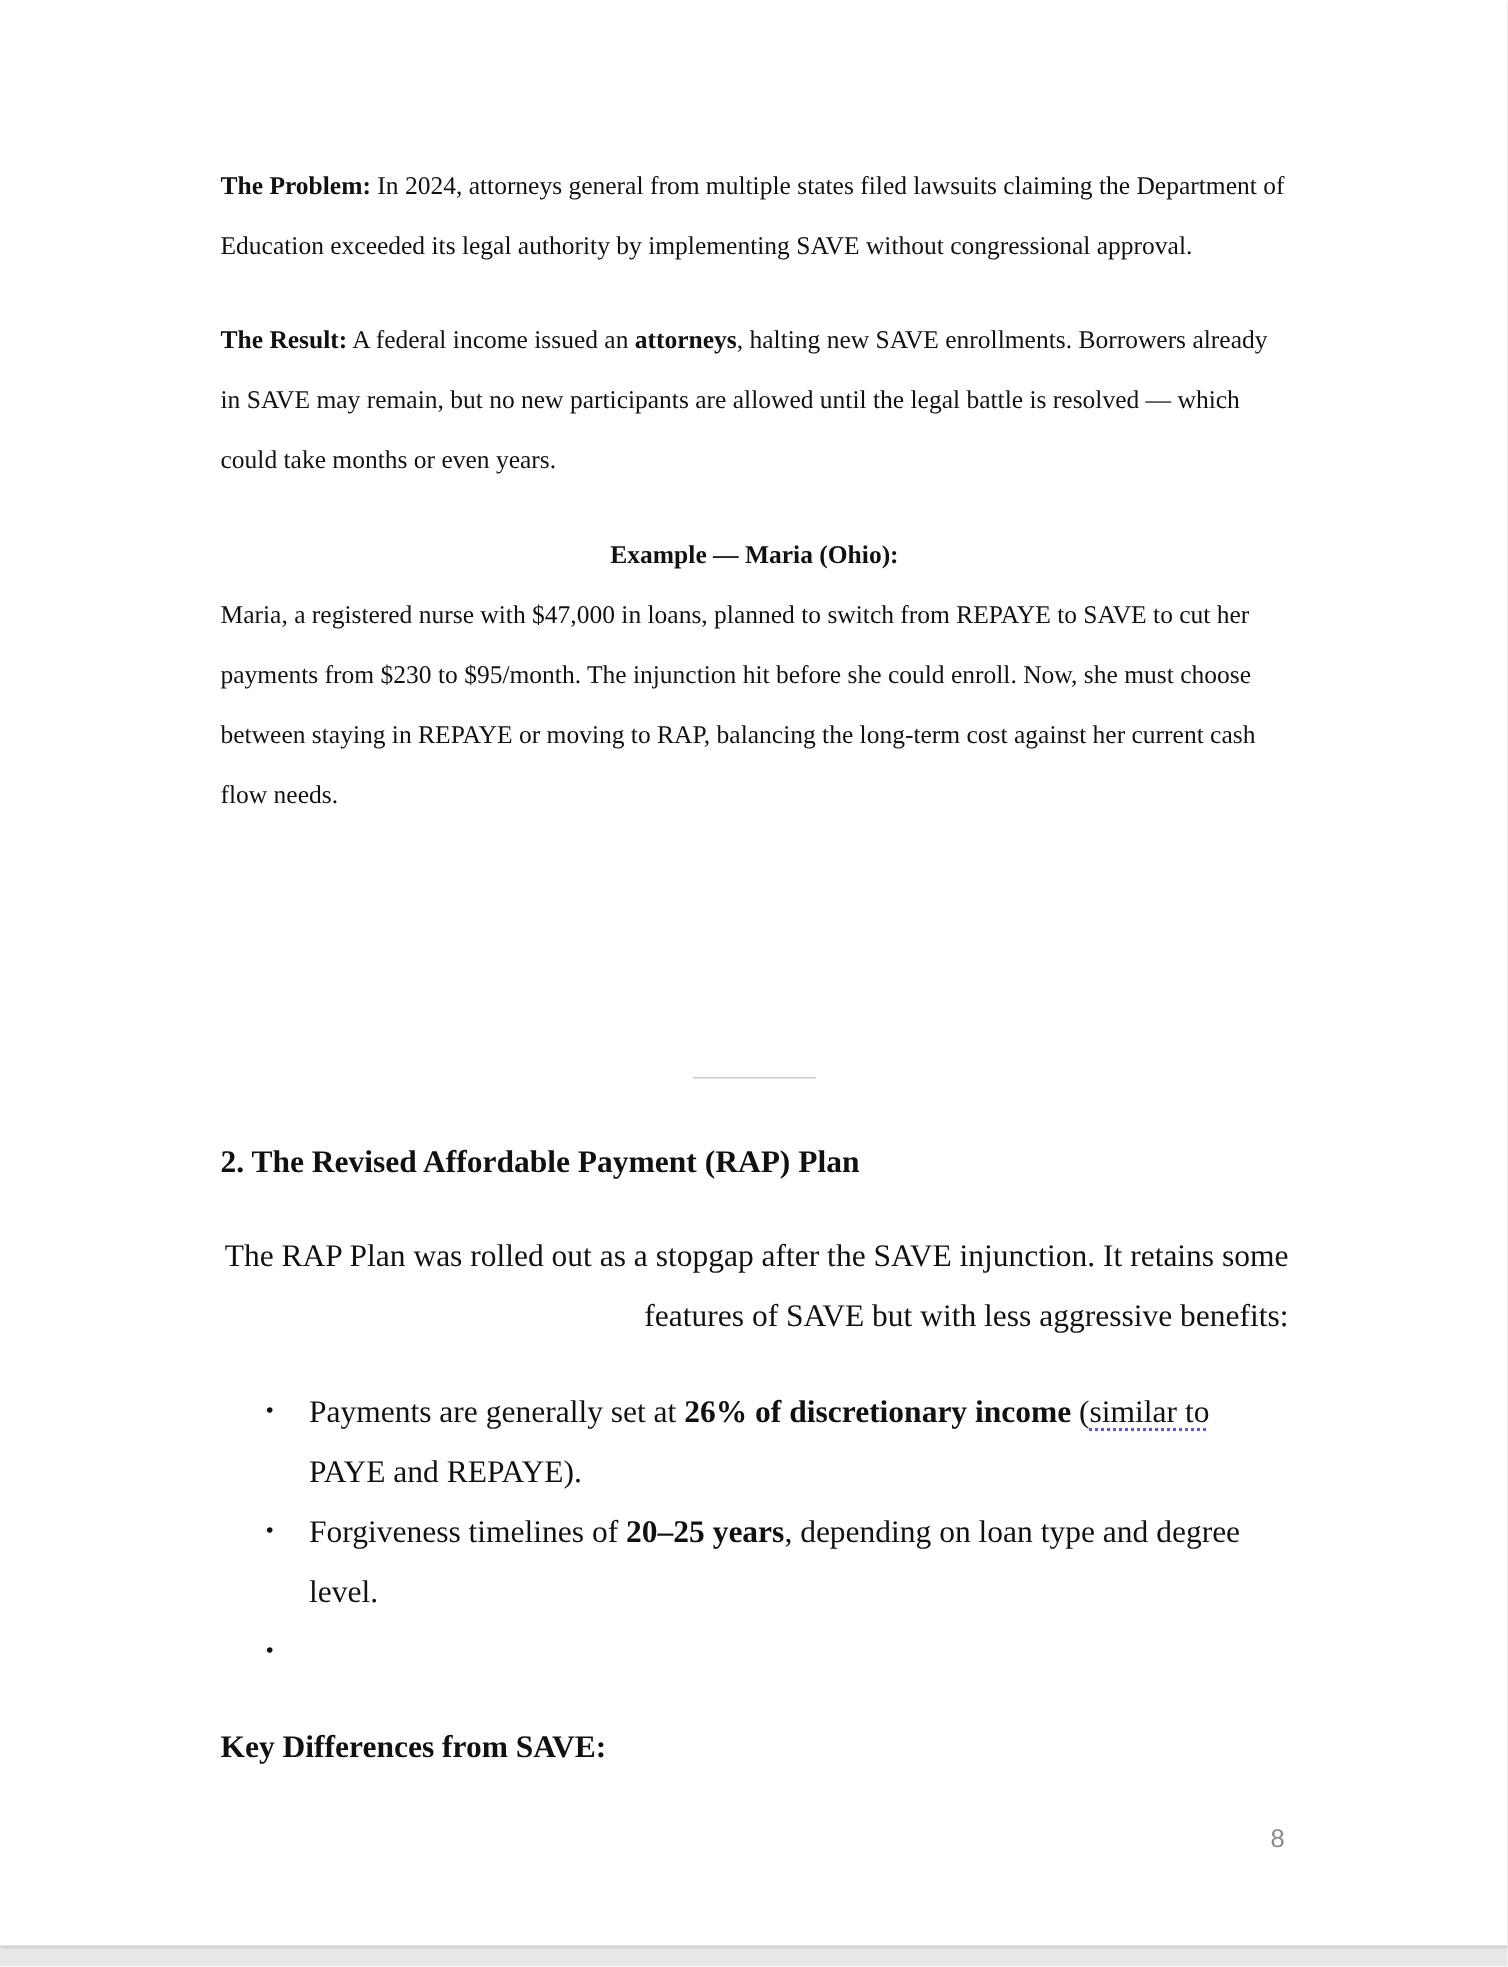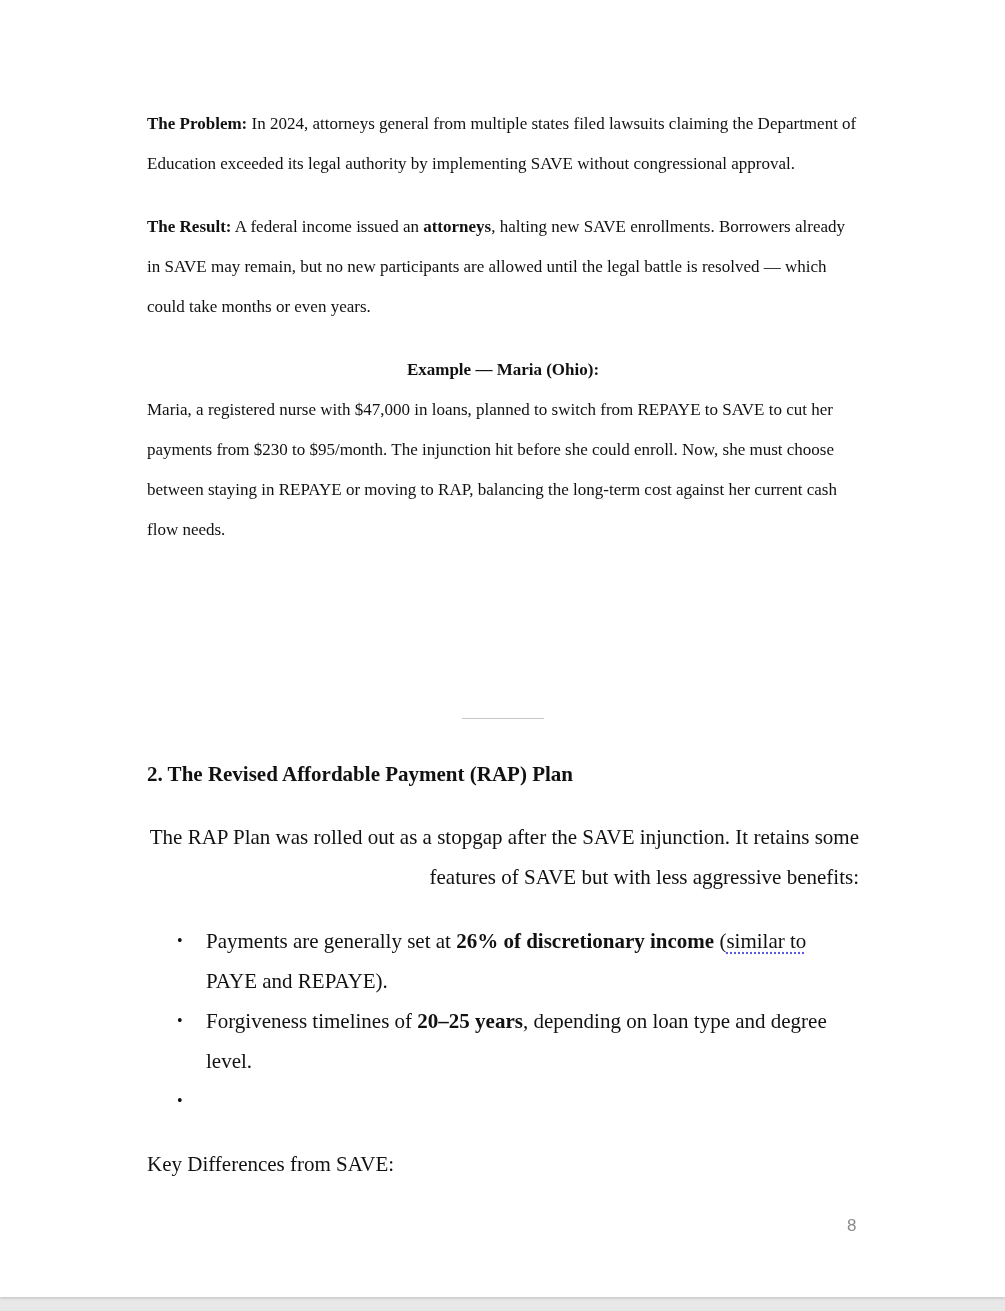--- a/index.html
+++ b/index.html
@@ -27,21 +27,21 @@
   .divider {
     position: absolute; left: 462px; top: 718px; width: 82px; height: 0;
     border-top: 1px solid #c8c8c8;
   }
   .section-heading { position: absolute; left: 147px; top: 754px; font-size: 21px; line-height: 40px; font-weight: bold; text-align: center; }
   .intro { position: absolute; left: 147px; top: 817px; width: 712px; font-size: 21px; line-height: 40px; text-align: right; }
   .bullets { position: absolute; left: 147px; top: 921px; width: 712px; margin: 0; padding: 0; list-style: none; font-size: 21px; line-height: 40px; }
   .bullets li { position: relative; padding-left: 59px; }
   .bullet-dot { position: absolute; left: 30px; top: 0; font-size: 16px; }
   .dotted { text-decoration: underline dotted #5a5ae6; text-underline-offset: 4px; margin-top: 48px; }
-  .key-diff { position: absolute; left: 147px; top: 1144px; font-size: 21px; line-height: 40px; font-weight: normal; }
+  .key-diff { position: absolute; left: 147px; top: 1144px; font-size: 21px; line-height: 40px; font-weight: bold; }
   .page-number {
     position: absolute; left: 847px; top: 1216px;
     font-family: "Liberation Sans", "DejaVu Sans", sans-serif;
     font-size: 17px; color: #8a8a8a;
   }
 </style>
 </head>
 <body>
 
 <div class="page">

